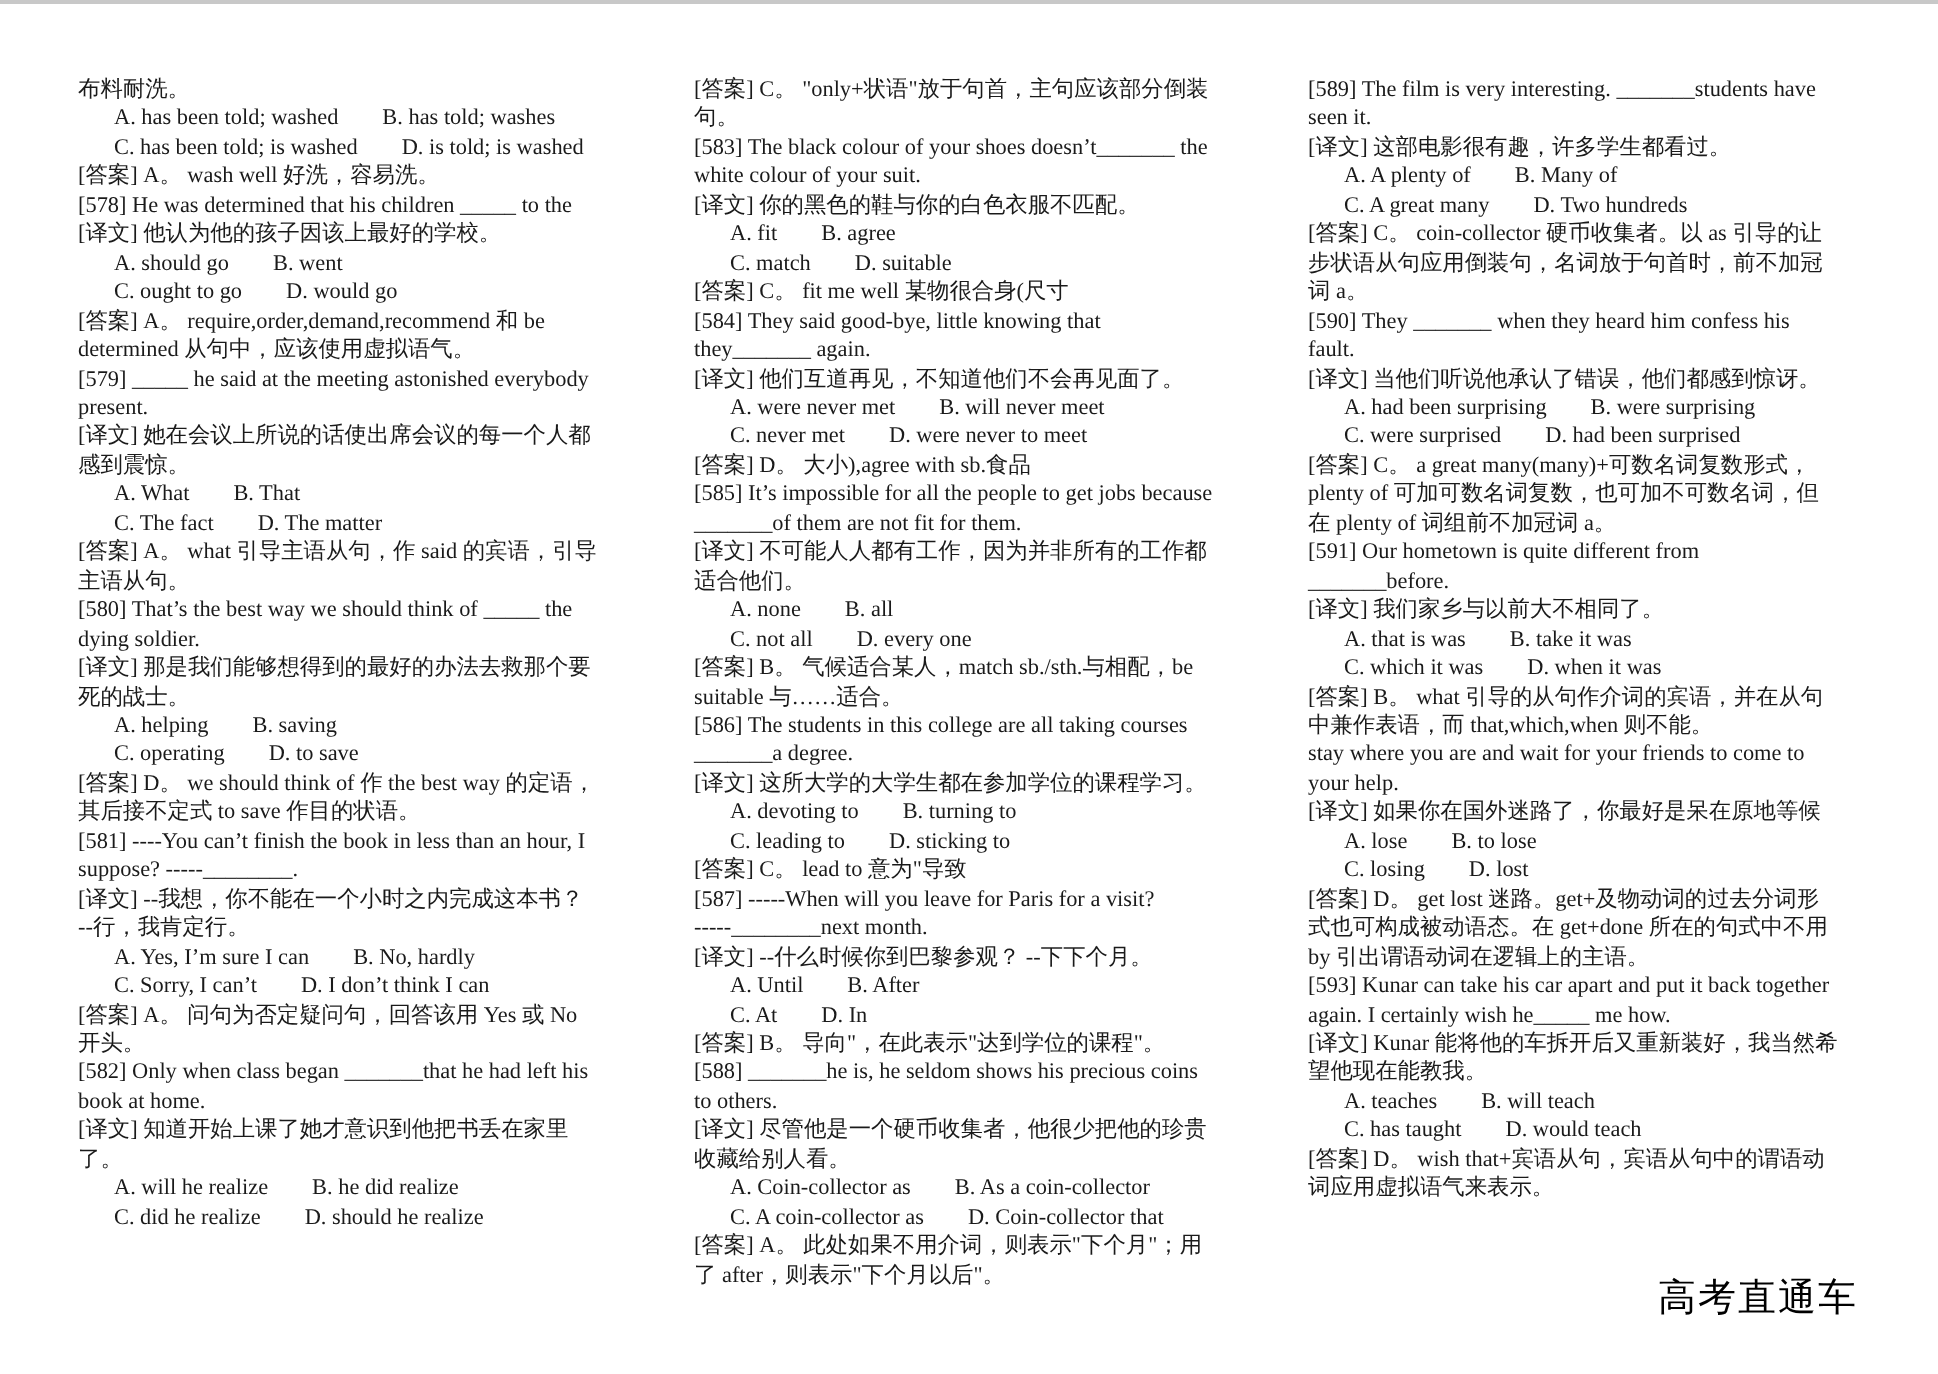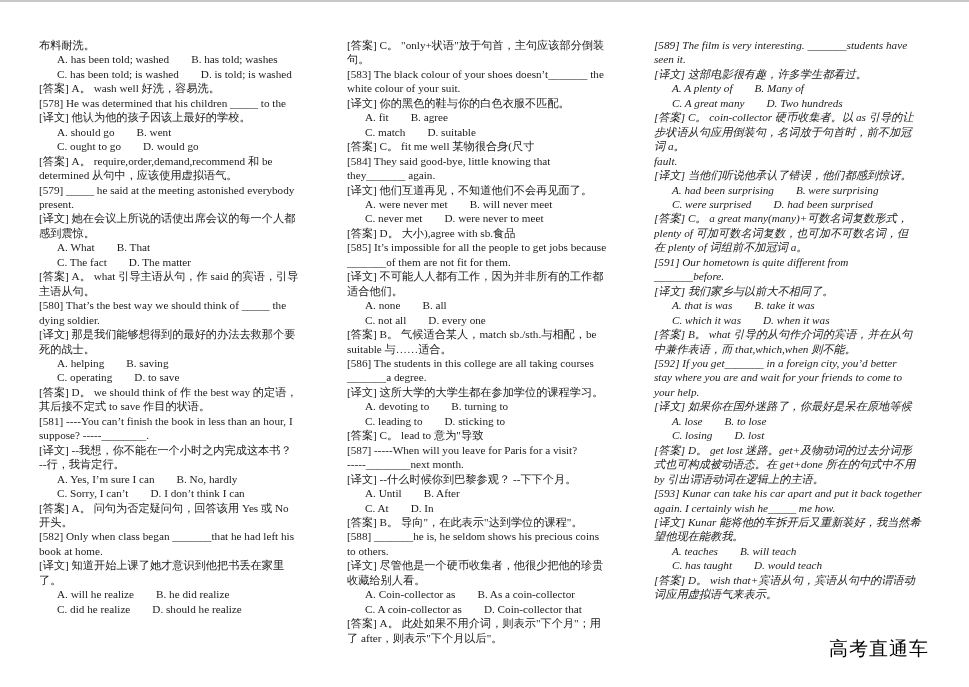--- a/index.html
+++ b/index.html
@@ -6,21 +6,21 @@
   body {
     width: 969px; height: 687px; overflow: hidden; background: #ffffff;
     position: relative;
     font-family: "Liberation Serif", "DejaVu Serif", serif;
     color: #1a1a1a;
   }
   .topline { position: absolute; left: 0; top: 0; width: 969px; height: 2px; background: #c8c8c8; }
   .col { position: absolute; top: 38px; font-size: 11.2px; line-height: 14.45px; }
   .col1 { left: 39px; width: 278px; }
   .col2 { left: 347px; width: 278px; }
-  .col3 { left: 654px; width: 282px; font-style: italic; }
+  .col3 { left: 654px; width: 282px; }
   .line { white-space: nowrap; }
   .opt { white-space: nowrap; padding-left: 18px; }
   .opt span + span { margin-left: 22px; }
   .watermark {
     position: absolute; left: 829px; top: 636px;
     font-family: "DejaVu Sans", sans-serif; font-size: 19px; color: #000000; letter-spacing: 1px;
   }
 </style>
 </head>
 <body>
@@ -115,35 +115,35 @@
   </div>
 <div class="col col3">
     <div class="line">[589] The film is very interesting. _______students have</div>
     <div class="line">seen it.</div>
     <div class="line">[译文]  这部电影很有趣，许多学生都看过。</div>
     <div class="opt"><span>A. A plenty of</span><span>B. Many of</span></div>
     <div class="opt"><span>C. A great many</span><span>D. Two hundreds</span></div>
     <div class="line">[答案] C。  coin-collector 硬币收集者。以 as 引导的让</div>
     <div class="line">步状语从句应用倒装句，名词放于句首时，前不加冠</div>
     <div class="line">词 a。</div>
+    <div class="line">[590] They _______ when they heard him confess his</div>
     <div class="line">fault.</div>
     <div class="line">[译文]  当他们听说他承认了错误，他们都感到惊讶。</div>
     <div class="opt"><span>A. had been surprising</span><span>B. were surprising</span></div>
     <div class="opt"><span>C. were surprised</span><span>D. had been surprised</span></div>
     <div class="line">[答案] C。  a great many(many)+可数名词复数形式，</div>
     <div class="line">plenty of 可加可数名词复数，也可加不可数名词，但</div>
     <div class="line">在 plenty of 词组前不加冠词 a。</div>
     <div class="line">[591] Our hometown is quite different from</div>
     <div class="line">_______before.</div>
     <div class="line">[译文]  我们家乡与以前大不相同了。</div>
     <div class="opt"><span>A. that is was</span><span>B. take it was</span></div>
     <div class="opt"><span>C. which it was</span><span>D. when it was</span></div>
     <div class="line">[答案] B。  what 引导的从句作介词的宾语，并在从句</div>
     <div class="line">中兼作表语，而 that,which,when 则不能。</div>
-    <div class="line">[592] If you get_______ in a foreign city, you’d better</div>
     <div class="line">stay where you are and wait for your friends to come to</div>
     <div class="line">your help.</div>
     <div class="line">[译文]  如果你在国外迷路了，你最好是呆在原地等候</div>
     <div class="opt"><span>A. lose</span><span>B. to lose</span></div>
     <div class="opt"><span>C. losing</span><span>D. lost</span></div>
     <div class="line">[答案] D。  get lost 迷路。get+及物动词的过去分词形</div>
     <div class="line">式也可构成被动语态。在 get+done 所在的句式中不用</div>
     <div class="line">by 引出谓语动词在逻辑上的主语。</div>
     <div class="line">[593] Kunar can take his car apart and put it back together</div>
     <div class="line">again. I certainly wish he_____ me how.</div>

